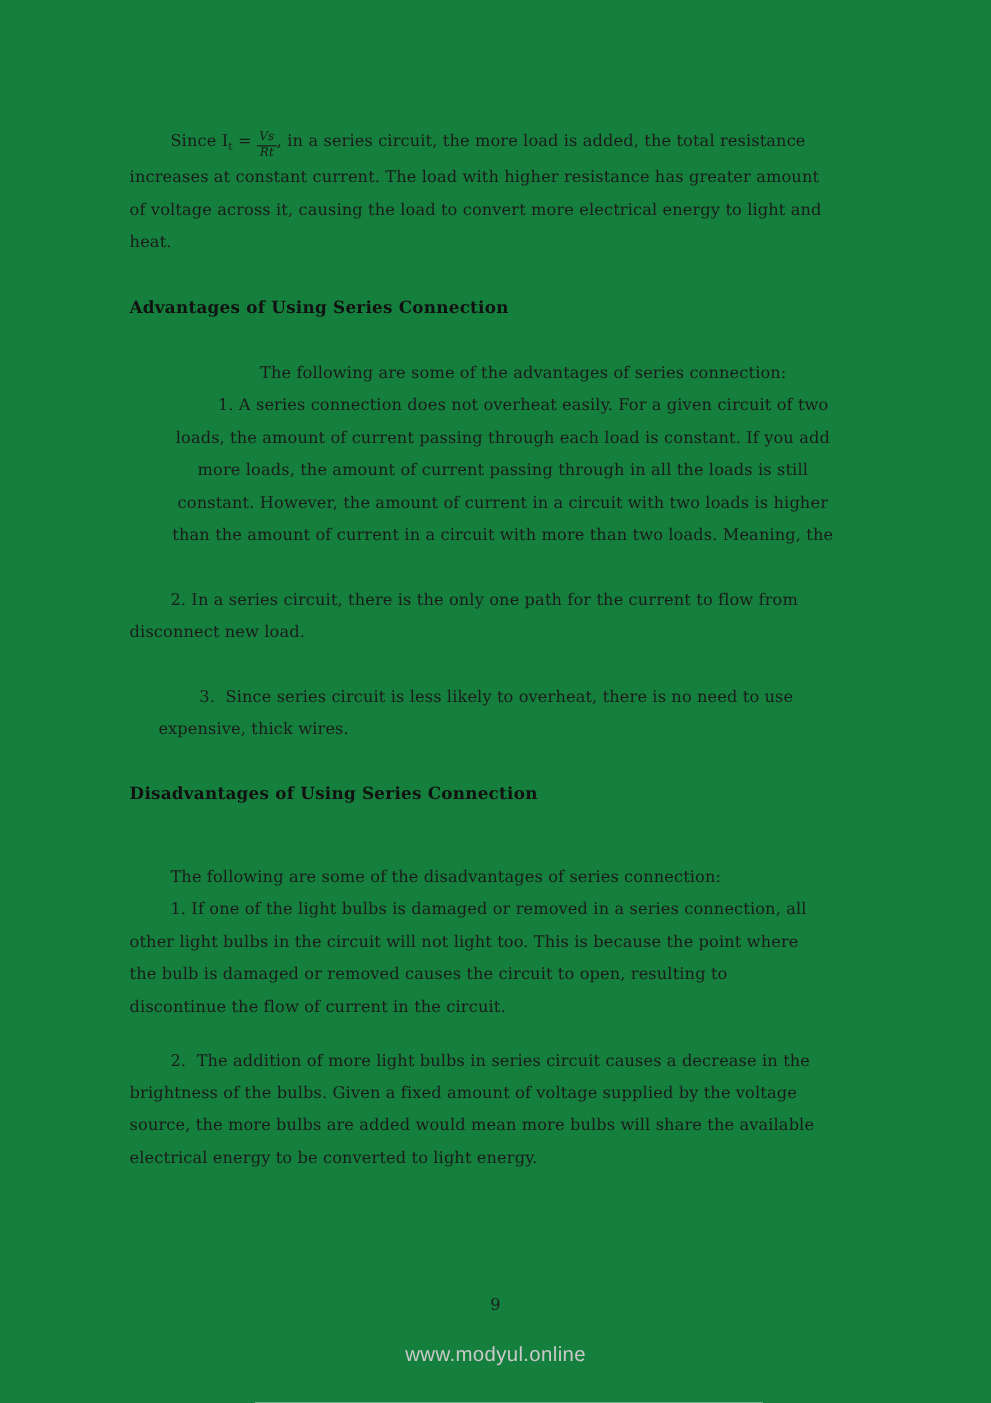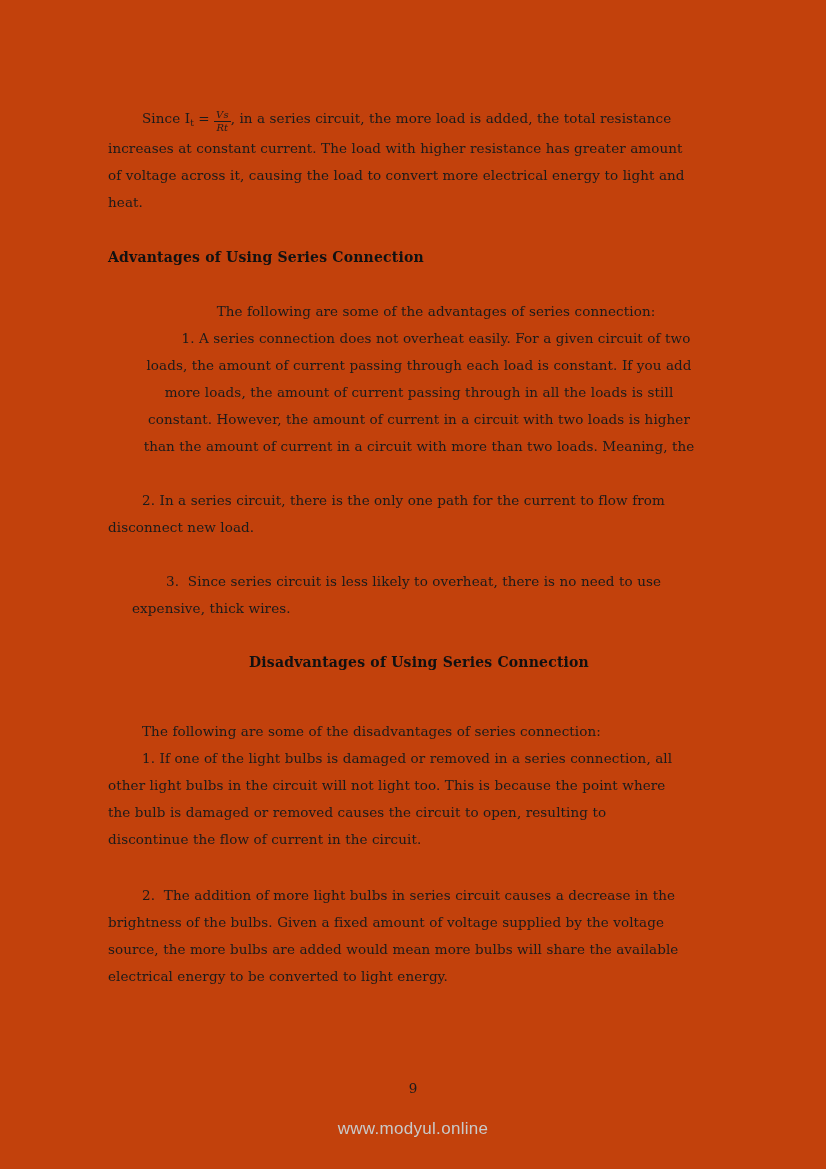--- a/index.html
+++ b/index.html
@@ -1,20 +1,20 @@
 <!DOCTYPE html>
 <html><head>
 <meta charset="utf-8">
 <style>
   html, body { margin: 0; padding: 0; background: #ffffff; }
   .page {
     position: relative;
     width: 826px;
     height: 1169px;
-    background: #c2410c;
+    background: #15803d;
     font-family: "DejaVu Serif", "Liberation Serif", serif;
     font-size: 13.5px;
     color: #1b1b1b;
     letter-spacing: 0.1px;
     overflow: hidden;
   }
   .content {
     position: absolute;
     left: 108px;
     top: 0;
@@ -34,23 +34,23 @@
     font-weight: bold;
     font-size: 14px;
     color: #111111;
     letter-spacing: 0.2px;
   }
   #p1 { margin-top: 101px; }
   #h1 { margin-top: 28px; }
   #g1 { margin-top: 27px; text-align: center; }
   #it2 { margin-top: 27px; }
   #it3 { margin-top: 27px; margin-left: 24px; }
-  #h2 { margin-top: 27px; text-align: center; }
+  #h2 { margin-top: 27px; }
   #g2 { margin-top: 42px; }
-  #d2 { margin-top: 29px; }
+  #d2 { margin-top: 18px; }
   .frac {
     display: inline-block;
     vertical-align: -8px;
     text-align: center;
     font-style: italic;
     font-size: 10px;
     line-height: 1;
   }
   .frac .num {
     display: block;

